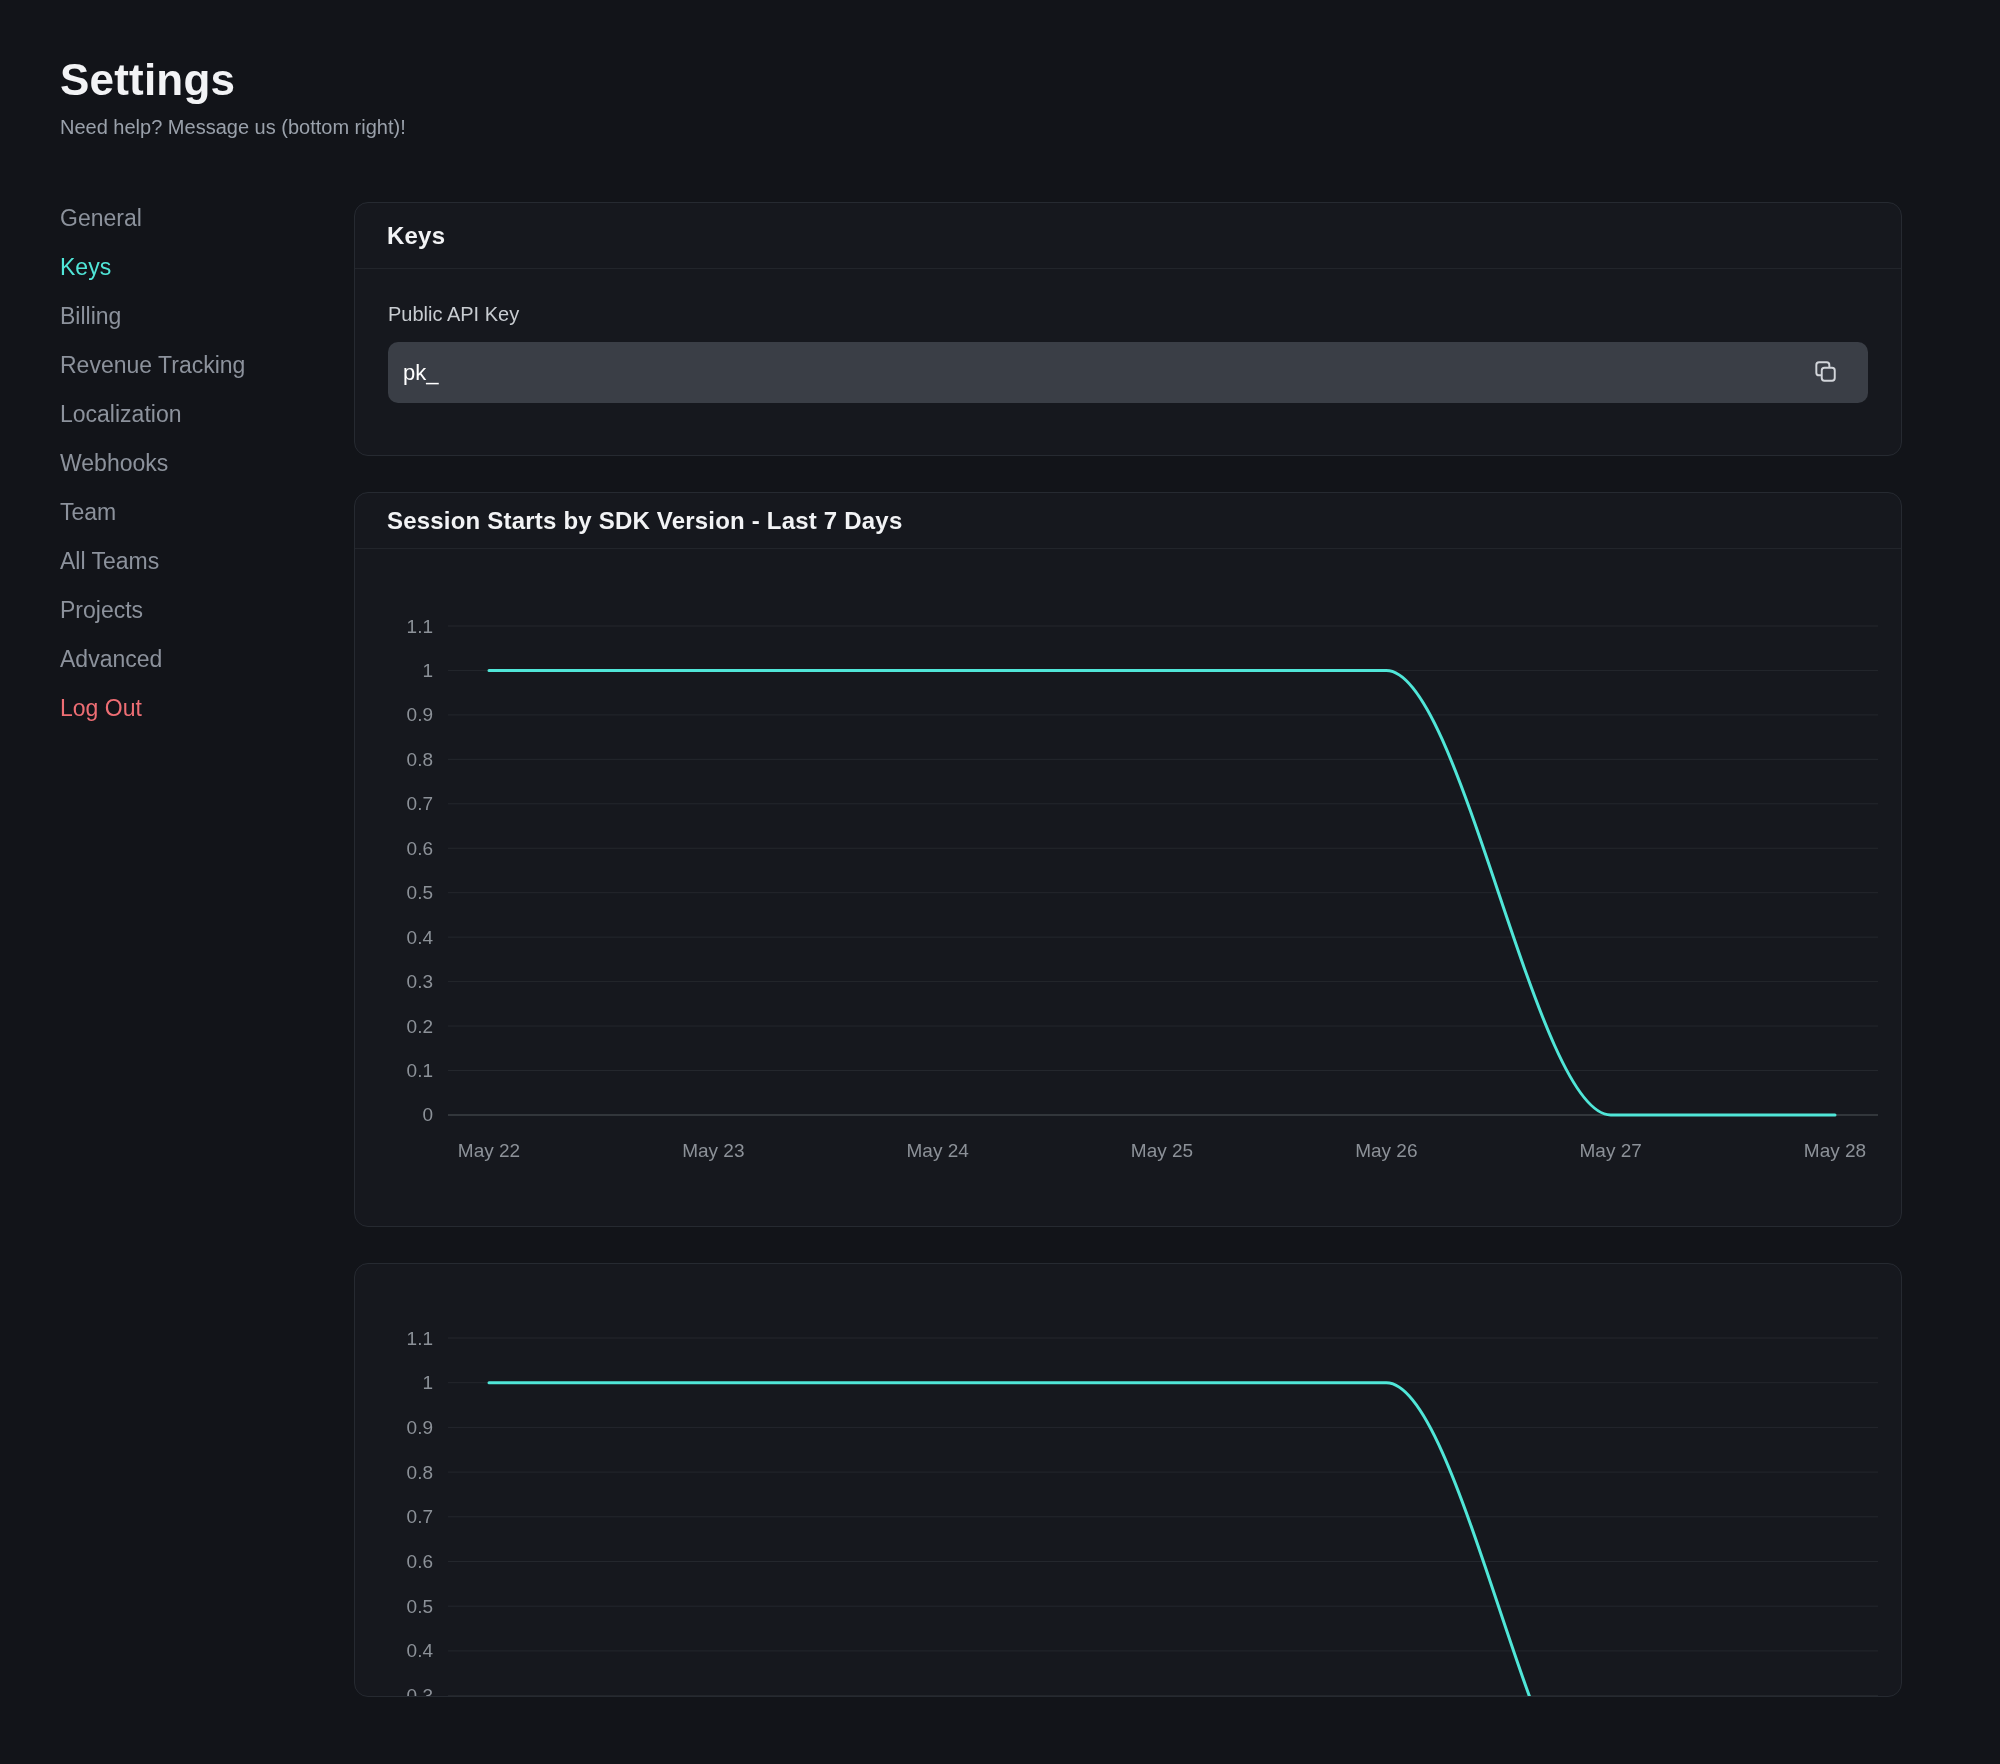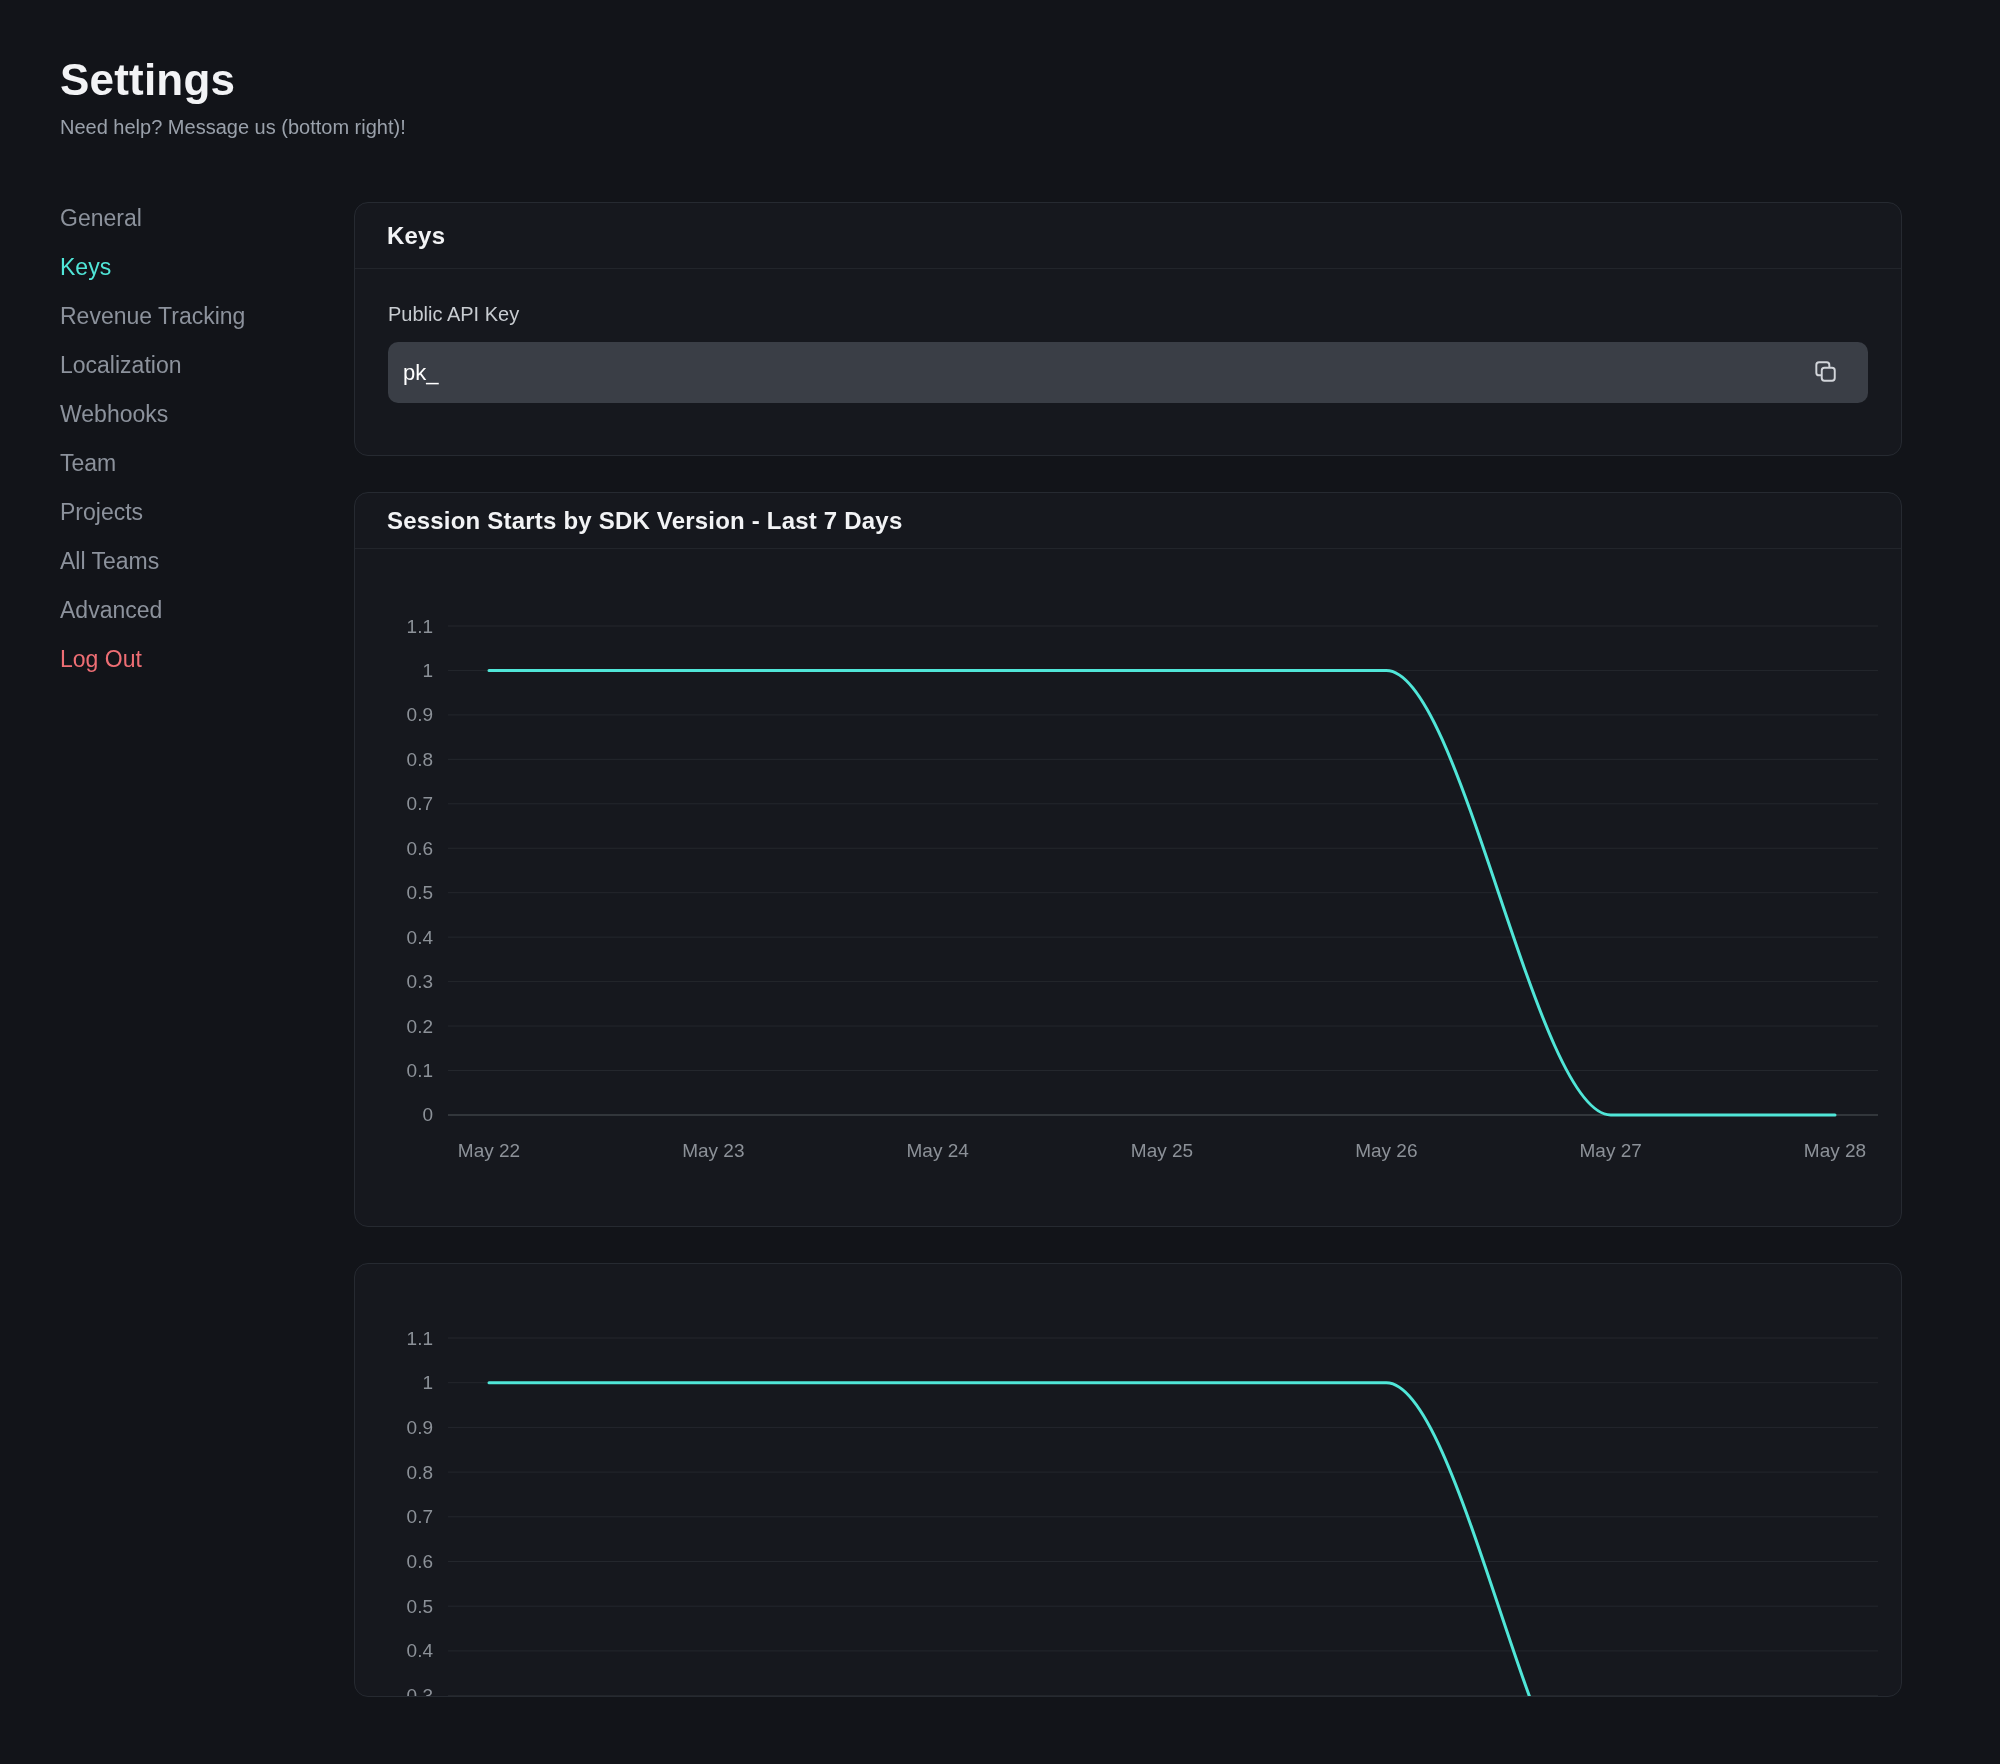--- a/index.html
+++ b/index.html
@@ -71,26 +71,27 @@
     <h1>Settings</h1>
     <div class="subtitle">Need help? Message us (bottom right)!</div>
   </header>
 
   <div class="content">
 
     <nav class="sidebar">
       <ul>
         <li>General</li>
         <li class="active">Keys</li>
+        <li>Billing</li>
         <li>Revenue Tracking</li>
         <li>Localization</li>
         <li>Webhooks</li>
         <li>Team</li>
+        <li>All Teams</li>
         <li>Projects</li>
-        <li>All Teams</li>
         <li>Advanced</li>
         <li class="danger">Log Out</li>
       </ul>
     </nav>
 
     <main class="main">
 
       <section class="card">
         <div class="card-header">
           <h2>Keys</h2>

